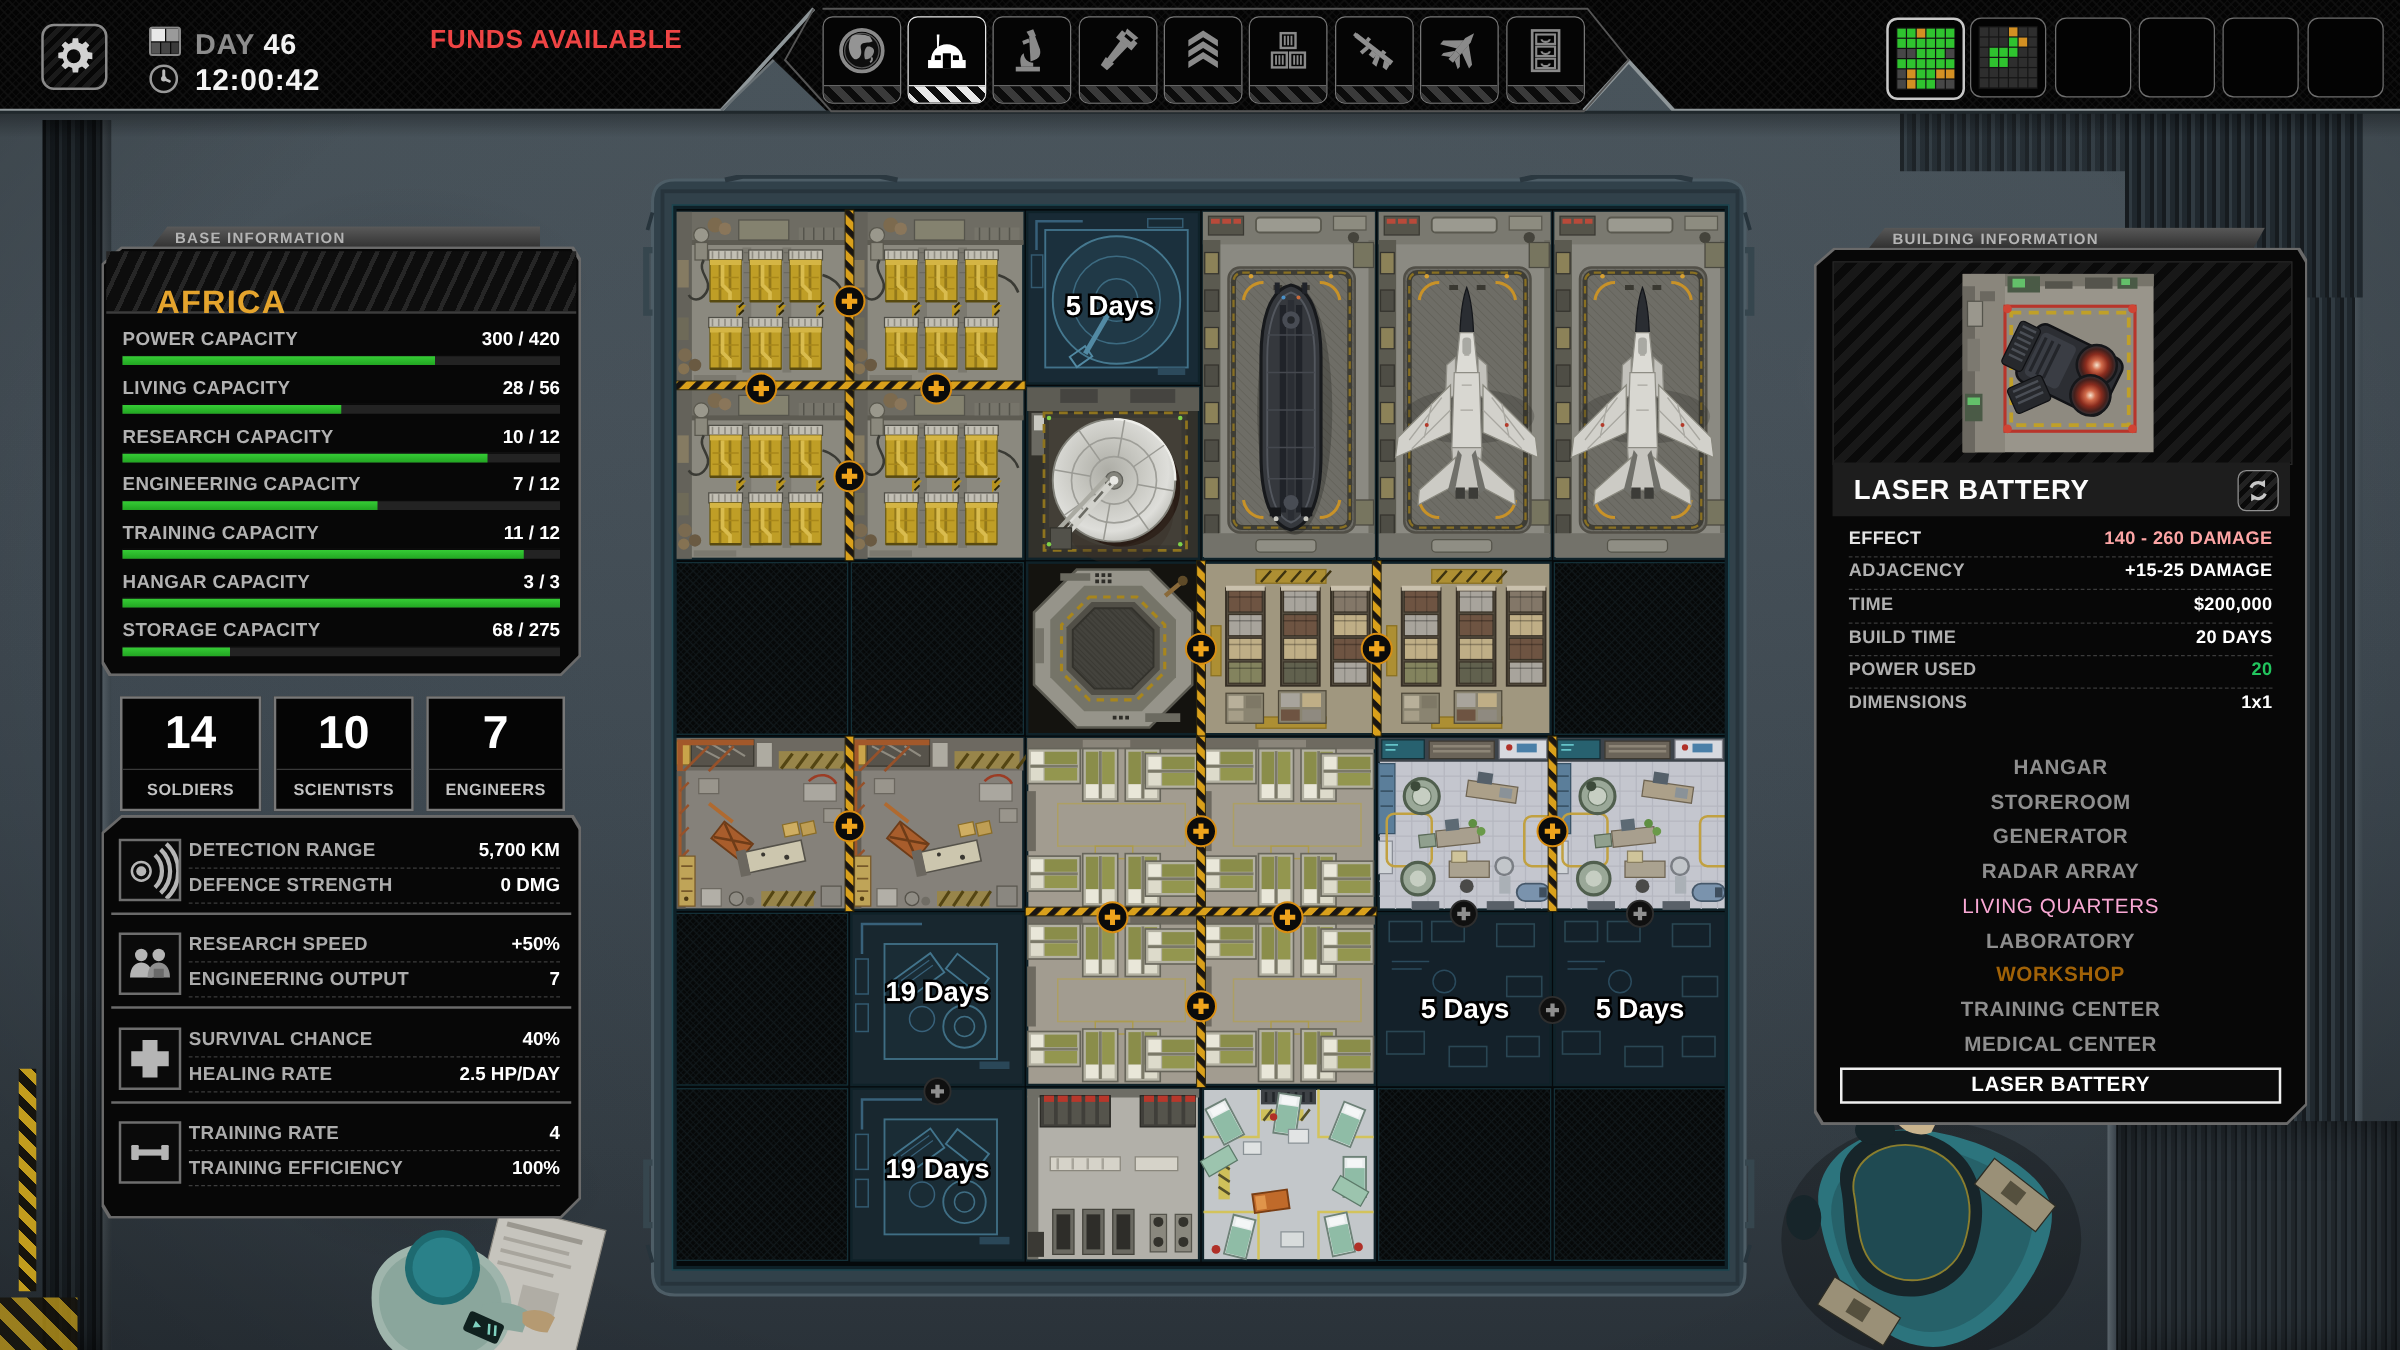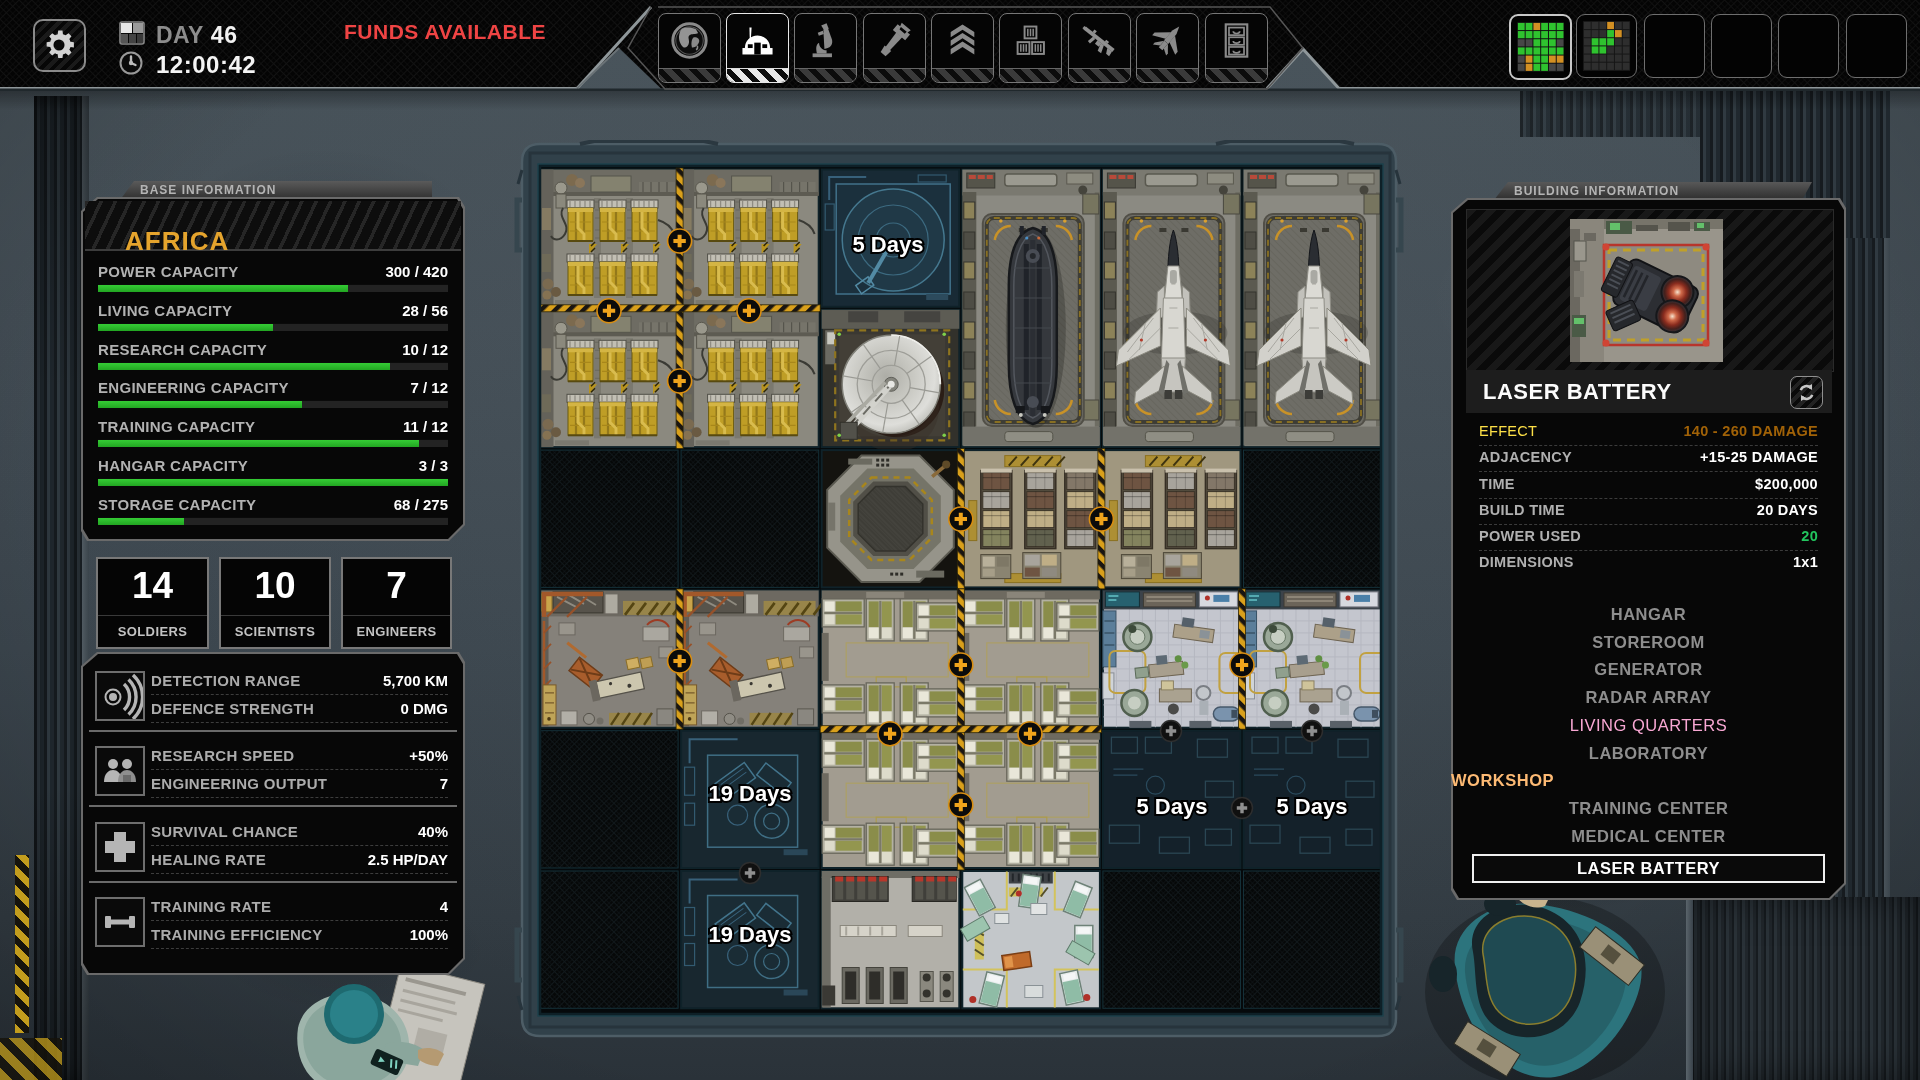--- a/index.html
+++ b/index.html
@@ -2050,22 +2050,22 @@
       <div style="position:absolute;right:9px;top:6px;width:31px;height:31px;border:1.5px solid #909090;border-radius:7px;background:repeating-linear-gradient(135deg,#222 0 4px,#0a0a0a 4px 8px);">
         <svg viewBox="0 0 24 24" width="23" height="23" style="position:absolute;left:4px;top:4px;">
           <path d="M16.4,7 A6.5,6.5 0 0 0 6,9.5 M7.6,17 A6.5,6.5 0 0 0 18,14.5" fill="none" stroke="#c8c8c8" stroke-width="2.6"></path>
           <polygon points="17.8,3.2 17.8,9.4 12.4,6.2" fill="#c8c8c8"></polygon>
           <polygon points="6.2,20.8 6.2,14.6 11.6,17.8" fill="#c8c8c8"></polygon>
         </svg>
       </div>
     </div>
     <div id="bstats">
         <div style="position:absolute;left:28px;top:221px;width:339px;height:26px;border-bottom:1px dashed #3b3b3b;">
-<div style="position:absolute;left:0;top:4px;font-size:14.5px;font-weight:normal;color:#fde047;letter-spacing:.3px;">EFFECT</div>
-<div style="position:absolute;right:0;top:4px;font-size:14.5px;font-weight:bold;color:#a16207;letter-spacing:.3px;">140 - 260 DAMAGE</div>
+<div style="position:absolute;left:0;top:4px;font-size:14.5px;font-weight:bold;color:#e5e5e5;letter-spacing:.3px;">EFFECT</div>
+<div style="position:absolute;right:0;top:4px;font-size:14.5px;font-weight:bold;color:#fca5a5;letter-spacing:.3px;">140 - 260 DAMAGE</div>
         </div>
         <div style="position:absolute;left:28px;top:247px;width:339px;height:26px;border-bottom:1px dashed #3b3b3b;">
 <div style="position:absolute;left:0;top:4px;font-size:14.5px;font-weight:bold;color:#b0b0b0;letter-spacing:.3px;">ADJACENCY</div>
 <div style="position:absolute;right:0;top:4px;font-size:14.5px;font-weight:bold;color:#fff;letter-spacing:.3px;">+15-25 DAMAGE</div>
         </div>
         <div style="position:absolute;left:28px;top:274px;width:339px;height:26px;border-bottom:1px dashed #3b3b3b;">
 <div style="position:absolute;left:0;top:4px;font-size:14.5px;font-weight:bold;color:#b0b0b0;letter-spacing:.3px;">TIME</div>
 <div style="position:absolute;right:0;top:4px;font-size:14.5px;font-weight:bold;color:#fff;letter-spacing:.3px;">$200,000</div>
         </div>
         <div style="position:absolute;left:28px;top:300px;width:339px;height:26px;border-bottom:1px dashed #3b3b3b;">
@@ -2081,21 +2081,21 @@
 <div style="position:absolute;right:0;top:4px;font-size:14.5px;font-weight:bold;color:#fff;letter-spacing:.3px;">1x1</div>
         </div>
       </div>
     <div id="blist">
         <div style="position:absolute;left:0;top:407px;width:100%;text-align:center;font-size:16.5px;font-weight:bold;color:#8e8e8e;letter-spacing:.5px;">HANGAR</div>
         <div style="position:absolute;left:0;top:435px;width:100%;text-align:center;font-size:16.5px;font-weight:bold;color:#8e8e8e;letter-spacing:.5px;">STOREROOM</div>
         <div style="position:absolute;left:0;top:462px;width:100%;text-align:center;font-size:16.5px;font-weight:bold;color:#8e8e8e;letter-spacing:.5px;">GENERATOR</div>
         <div style="position:absolute;left:0;top:490px;width:100%;text-align:center;font-size:16.5px;font-weight:bold;color:#8e8e8e;letter-spacing:.5px;">RADAR ARRAY</div>
         <div style="position:absolute;left:0;top:518px;width:100%;text-align:center;font-size:16.5px;font-weight:normal;color:#f9a8d4;letter-spacing:.5px;">LIVING QUARTERS</div>
         <div style="position:absolute;left:0;top:546px;width:100%;text-align:center;font-size:16.5px;font-weight:bold;color:#8e8e8e;letter-spacing:.5px;">LABORATORY</div>
-        <div style="position:absolute;left:0;top:573px;width:100%;font-size:16.5px;font-weight:bold;color:#fdba74;letter-spacing:.5px;">WORKSHOP</div>
+        <div style="position:absolute;left:0;top:573px;width:100%;text-align:center;font-size:16.5px;font-weight:bold;color:#a16207;letter-spacing:.5px;">WORKSHOP</div>
         <div style="position:absolute;left:0;top:601px;width:100%;text-align:center;font-size:16.5px;font-weight:bold;color:#8e8e8e;letter-spacing:.5px;">TRAINING CENTER</div>
         <div style="position:absolute;left:0;top:629px;width:100%;text-align:center;font-size:16.5px;font-weight:bold;color:#8e8e8e;letter-spacing:.5px;">MEDICAL CENTER</div>
         <div style="position:absolute;left:21px;top:656px;width:349px;height:25px;border:2px solid #efefef;background:#0a0a0a;">
 <div style="position:absolute;left:0;top:3px;width:100%;text-align:center;font-size:16.5px;font-weight:bold;color:#fff;letter-spacing:.5px;">LASER BATTERY</div>
         </div>
       </div>
   </div>
 </div>
 
 </body></html>

